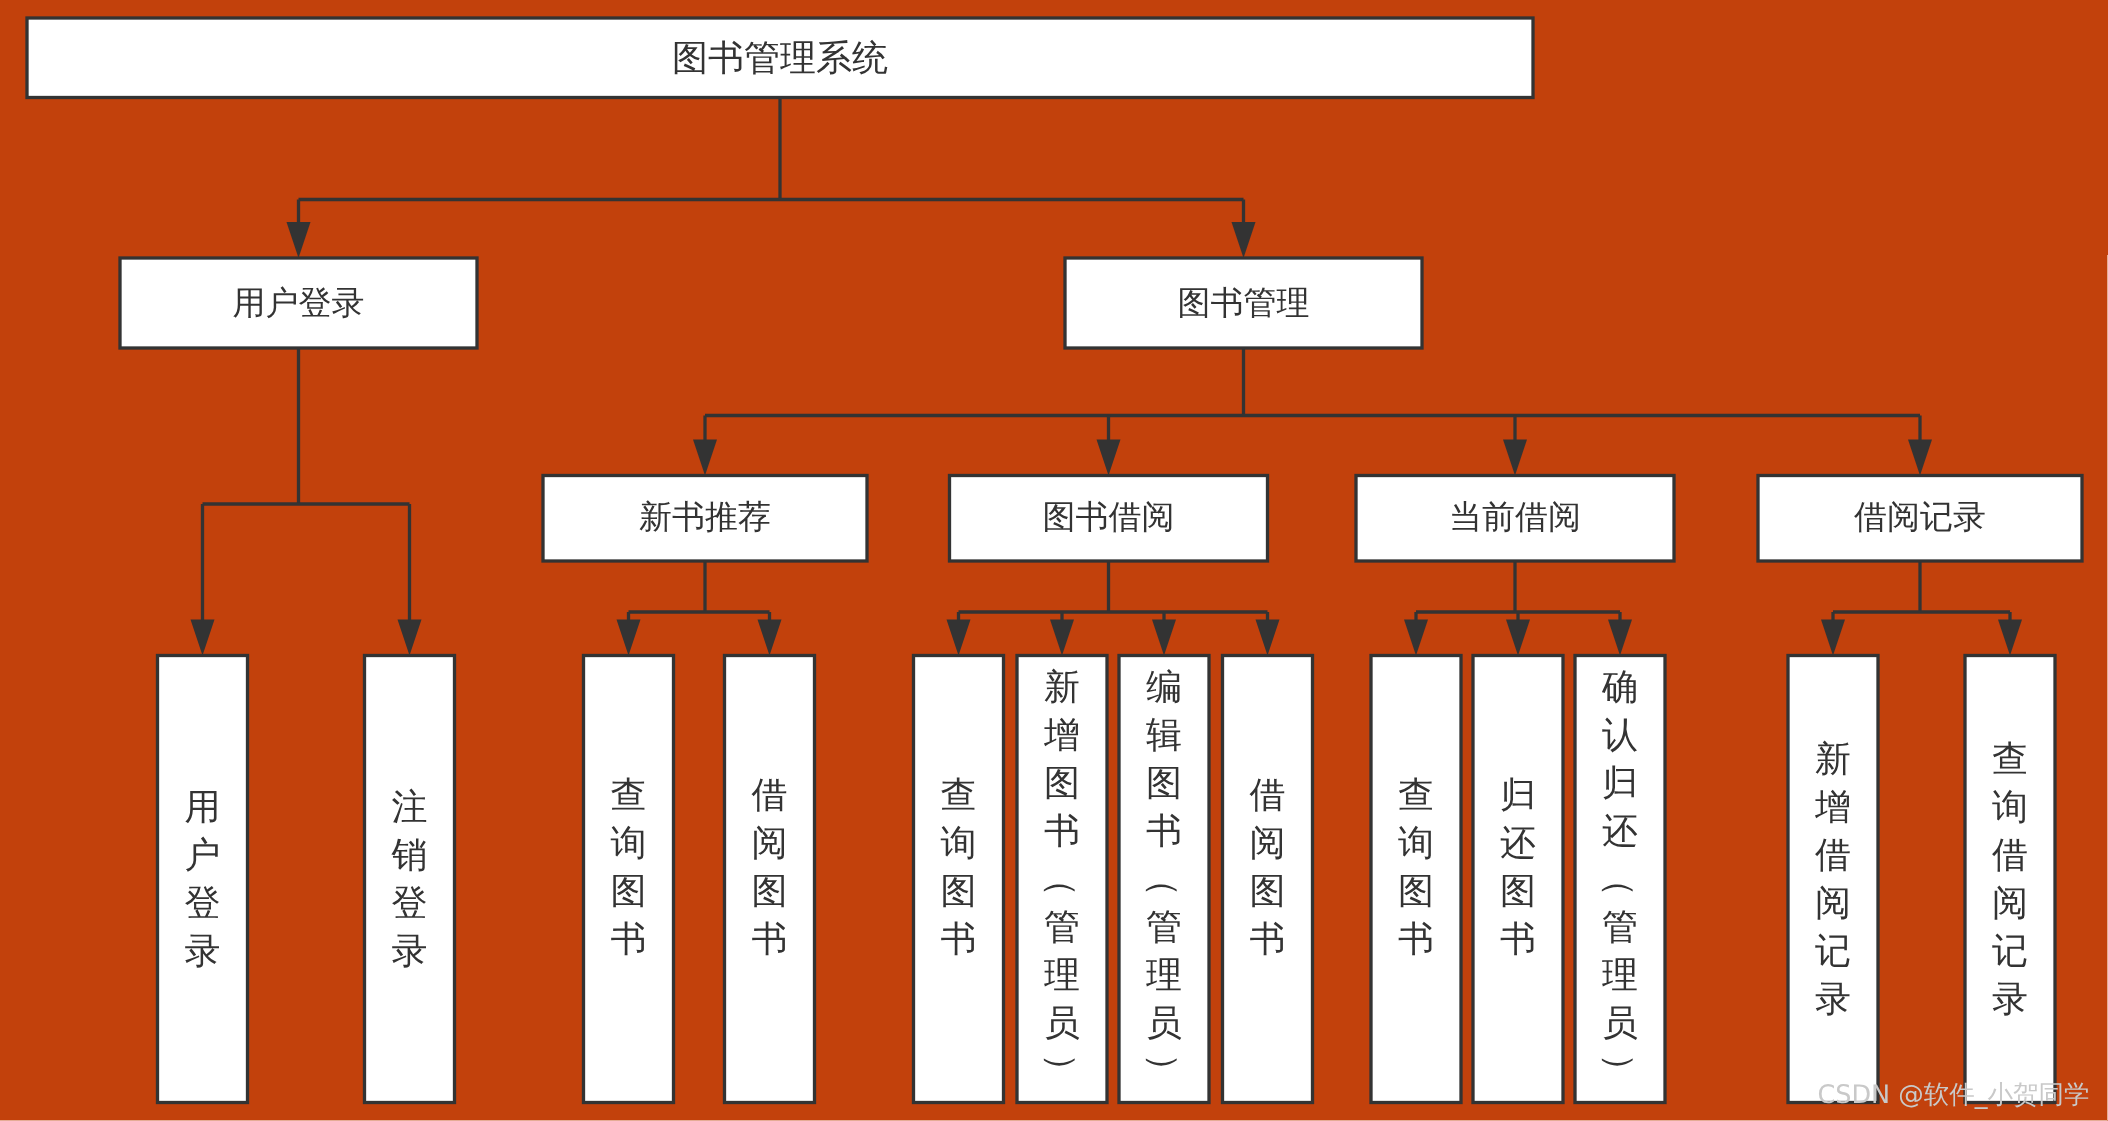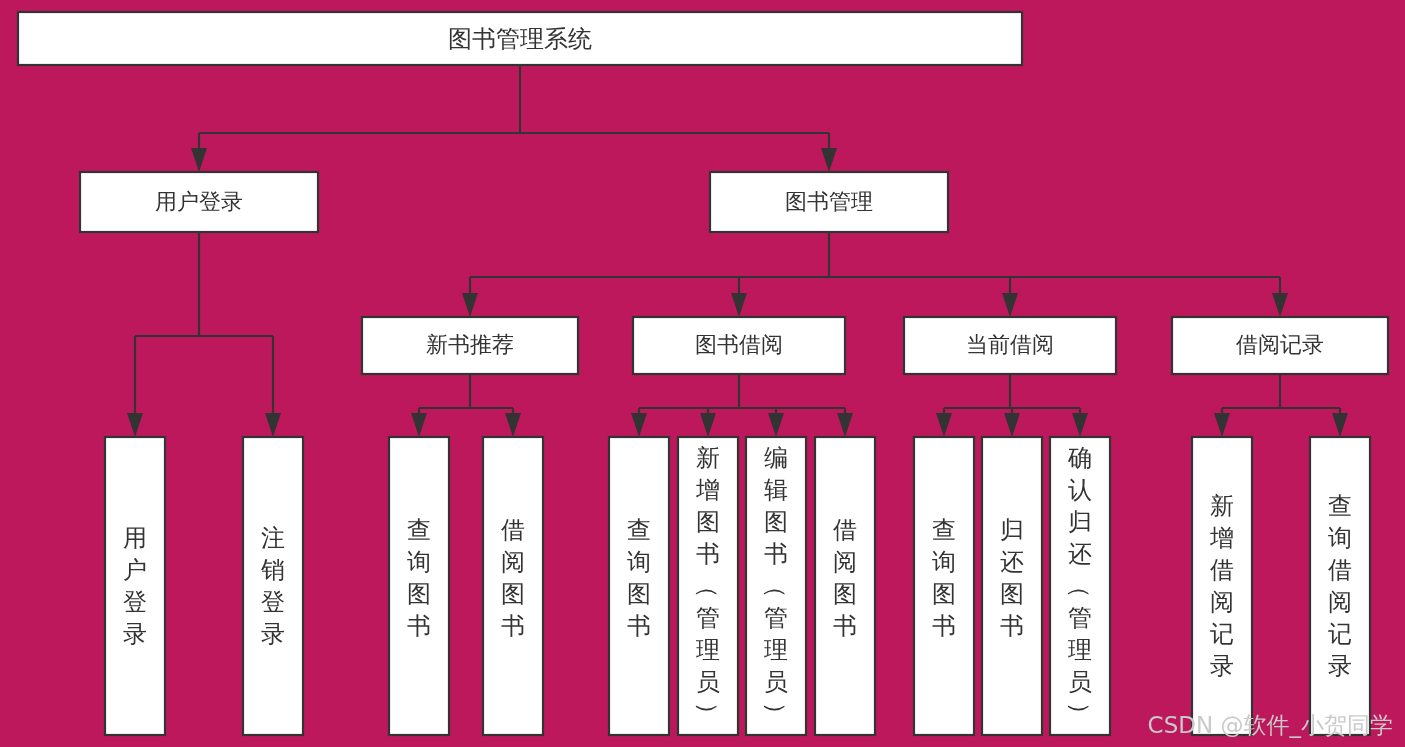--- a/index.html
+++ b/index.html
@@ -8,21 +8,21 @@
     padding: 0;
     background: #ffffff;
   }
   body {
     font-family: "DejaVu Sans", "Liberation Sans", sans-serif;
   }
   #diagram-root {
     position: relative;
     width: 1405px;
     height: 747px;
-    background: #be185d;
+    background: #c2410c;
     overflow: hidden;
   }
   svg.diagram-canvas {
     position: absolute;
     top: 0;
     left: 0;
     width: 1405px;
     height: 747px;
   }
   .node-rect {
@@ -53,21 +53,21 @@
   }
   .arrow-head {
     fill: #333333;
     stroke: none;
   }
   .watermark-text {
     position: absolute;
     right: 12px;
     bottom: 6px;
     color: #c9c9c9;
-    font-size: 23px;
+    font-size: 17px;
     font-family: "DejaVu Sans", "Liberation Sans", sans-serif;
     white-space: nowrap;
     user-select: none;
   }
 </style>
 </head>
 <body>
 
 <div id="diagram-root">
 

